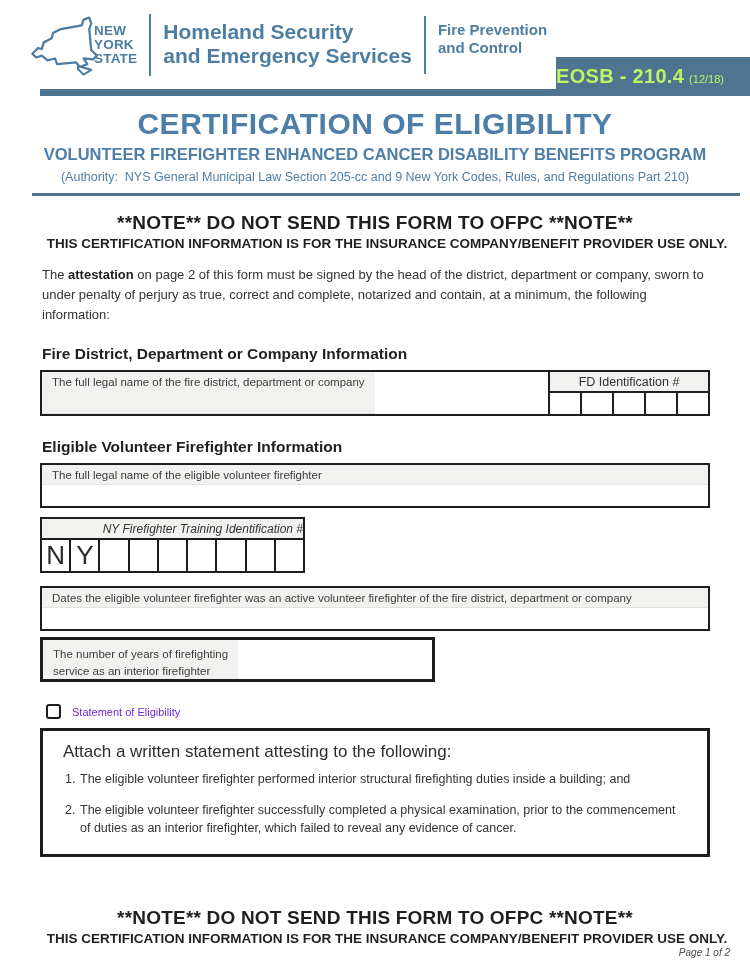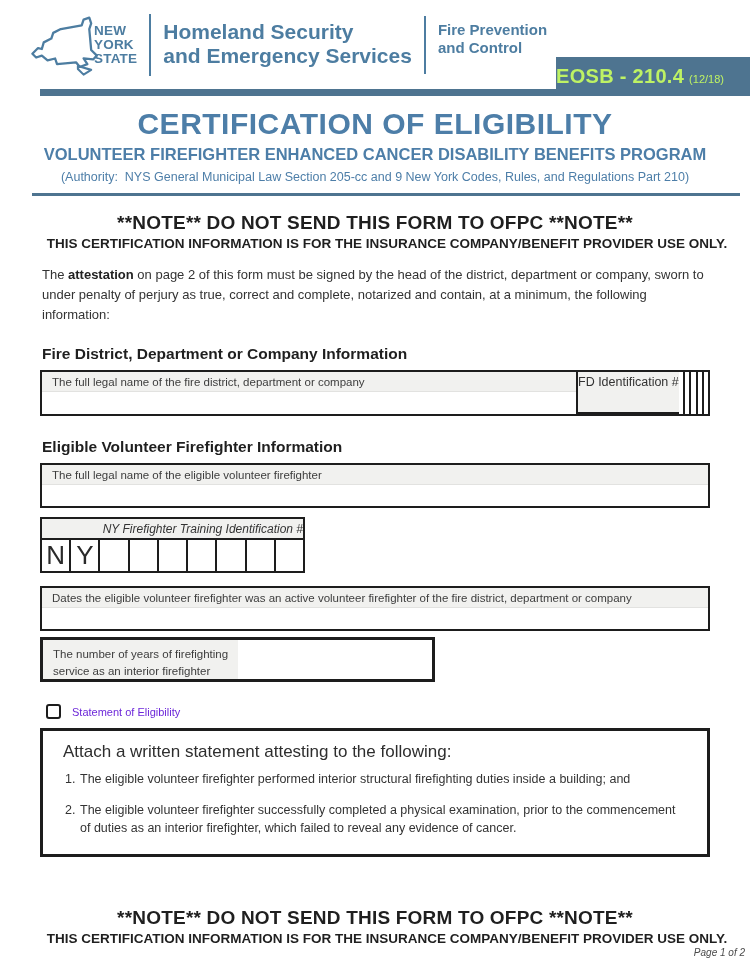--- a/index.html
+++ b/index.html
@@ -39,22 +39,22 @@
 
   .sec-heading { margin:20px 0 0 42px; font-size:15.5px; font-weight:bold; color:#1f1f1f; }
   .sec-heading.second { margin-top:22px; }
 
   
   .fbox { margin:7px 40px 0 40px; border:2.5px solid #1d1d1d; background:#fff; }
   .band { background:#f1f1ef; color:#3d3d3d; font-size:11.5px; padding:4px 10px 3px; border-bottom:1px solid #e2e2e0; }
   .fill { background:#fff; flex:1; }
 
   .district-box { display:flex; height:46px; }
-  .district-left { flex:1; display:flex; flex-direction:column; }
-  .district-right { width:132px; border-left:2.5px solid #1d1d1d; display:flex; }
+  .district-left { flex:1; display:flex; flex-direction:row; }
+  .district-right { width:160px; border-left:2.5px solid #1d1d1d; display:flex; flex-direction:column; }
   .id-band { background:#f1f1ef; text-align:center; font-size:12.5px; color:#333; padding:3px 0 2px; border-bottom:2px solid #1d1d1d; }
   .cells { display:flex; flex:1; }
   .cell { flex:1; border-left:2px solid #1d1d1d; background:#fff; }
   .cell:first-child { border-left:none; }
 
   .name-box { display:flex; flex-direction:column; height:45px; }
 
   .training-box { width:265px; margin-top:9px; }
   .training-band { background:#f1f1ef; text-align:right; font-size:12px; color:#333; padding:3px 0 2px; border-bottom:2px solid #1d1d1d;font-style:italic; }
   .training-cells { display:flex; height:31px; }
@@ -71,21 +71,21 @@
   .stmt-head { display:flex; align-items:center; gap:11px; margin:22px 0 0 46px; }
   .checkbox { width:15px; height:15px; border:2.5px solid #1d1d1d; border-radius:3px; background:#fff; }
   .stmt-title { font-size:11px; font-weight:normal; color:#6d28d9; }
 
   .stmt-box { margin:9px 40px 0 40px; border:3px solid #1d1d1d; padding:11px 22px 16px 20px; }
   .stmt-box-title { font-size:17px; color:#2e2e2e; }
   .stmt-item { display:flex; margin-top:9px; font-size:12.5px; color:#333; line-height:1.42; }
   .stmt-item .num { flex-shrink:0; width:17px; padding-left:2px; }
   .stmt-item + .stmt-item { margin-top:13px; }
 
-  .page-num { position:absolute; right:5px; bottom:13px; font-style:italic; font-size:10px; color:#4a4a4a; }
+  .page-num { position:absolute; right:20px; bottom:13px; font-style:italic; font-size:10px; color:#4a4a4a; }
 </style>
 </head>
 <body>
 
 <div class="page">
 
   <header class="header">
     <div class="logo-row">
       <svg class="ny-shape" viewBox="0 0 100 78" aria-hidden="true">
         <path d="M4,44 L10,38 L14,39 L16,32 L24,28 L26,22 L34,18 L56,14 L58,8 L64,6 L66,12 L64,18 L66,40 L72,46 L68,50 L58,49 L62,55 L54,58 L50,53 L30,55 L28,49 L20,51 L14,46 L8,48 Z" fill="none" stroke="#4d7da1" stroke-width="2.4" stroke-linejoin="round" stroke-linecap="round"></path>

